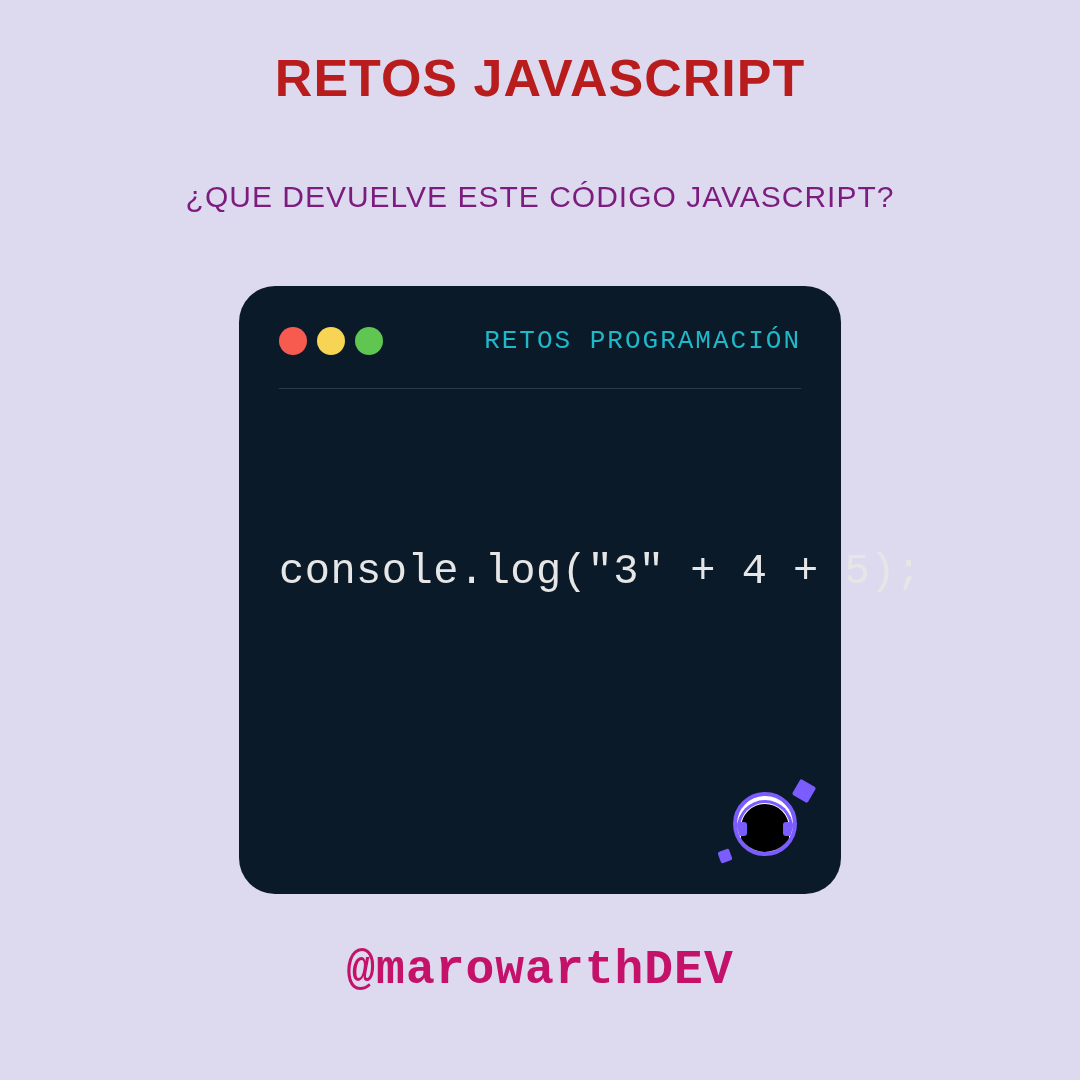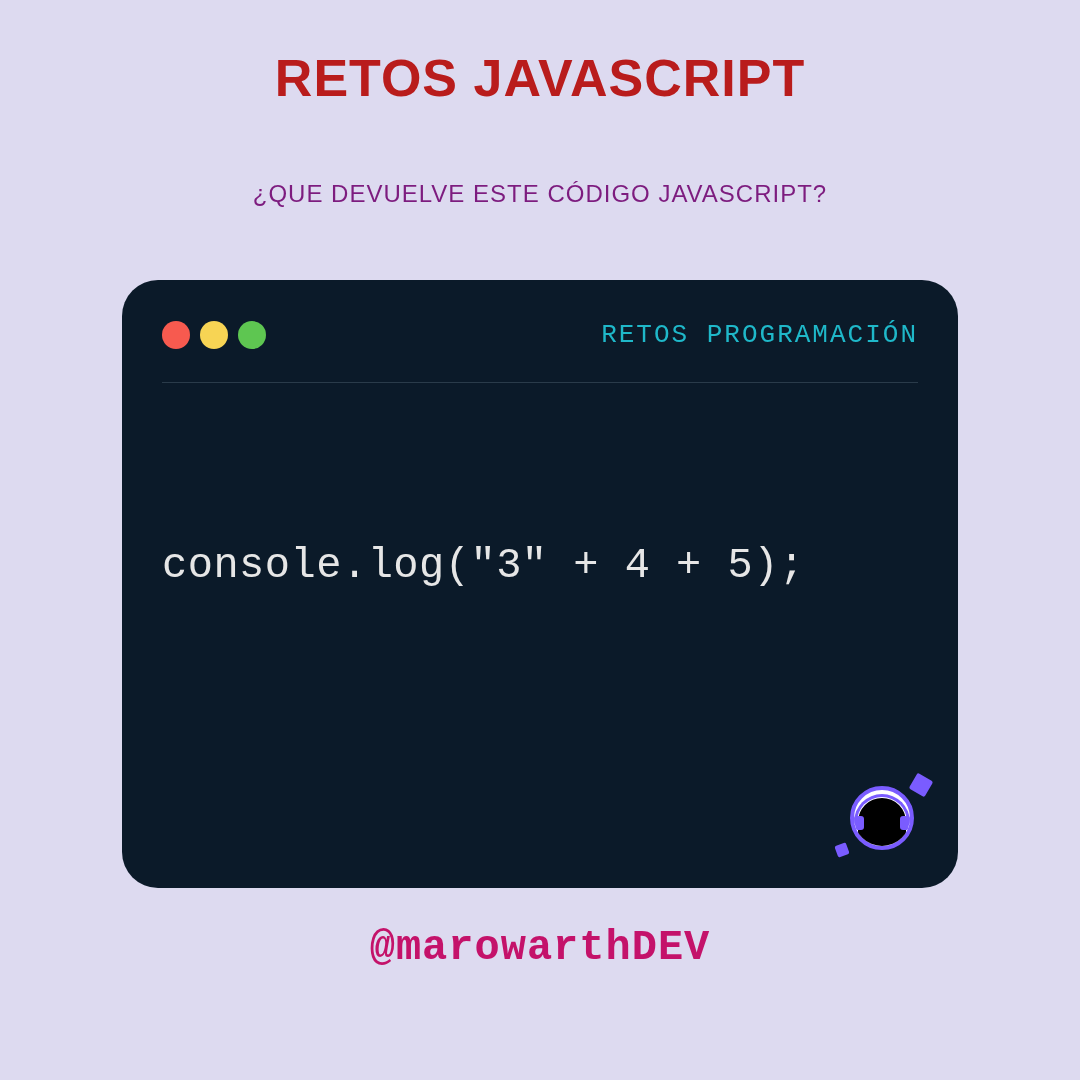--- a/index.html
+++ b/index.html
@@ -19,27 +19,27 @@
     }
     .title {
       color: #b91c1c;
       font-size: 52px;
       font-weight: 800;
       letter-spacing: 1px;
       margin-bottom: 72px;
     }
     .subtitle {
       color: #7d1c7f;
-      font-size: 24px;
+      font-size: 30px;
       font-weight: 400;
       letter-spacing: 1px;
       margin-bottom: 72px;
     }
     .code-window {
-      width: 836px;
+      width: 602px;
       height: 608px;
       background-color: #0b1a29;
       border-radius: 36px;
       padding: 40px 40px 30px 40px;
       position: relative;
       display: flex;
       flex-direction: column;
     }
     .window-header {
       display: flex;
@@ -154,23 +154,23 @@
       left: -6px;
       width: 12px;
       height: 12px;
       background-color: #7a5cff;
       border-radius: 2px;
       transform: rotate(-20deg);
     }
     .handle {
       color: #c4126a;
       font-family: 'Courier New', Courier, monospace;
-      font-size: 42px;
+      font-size: 48px;
       font-weight: bold;
-      margin-top: 36px;
+      margin-top: 49px;
       letter-spacing: 1px;
     }
   </style>
 </head>
 <body>
 
 <div class="title">RETOS JAVASCRIPT</div>
 <div class="subtitle">¿QUE DEVUELVE ESTE CÓDIGO JAVASCRIPT?</div>
 
 <div class="code-window">

